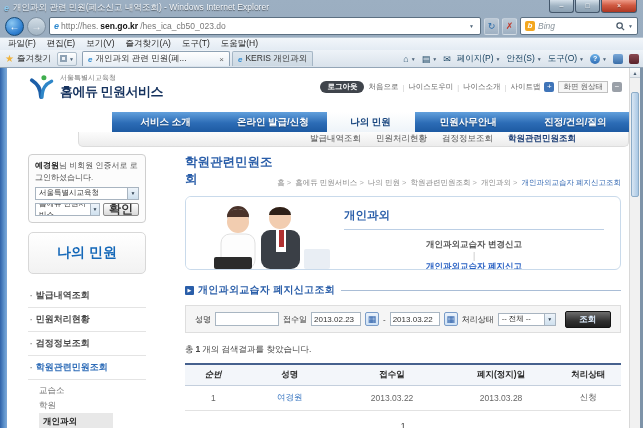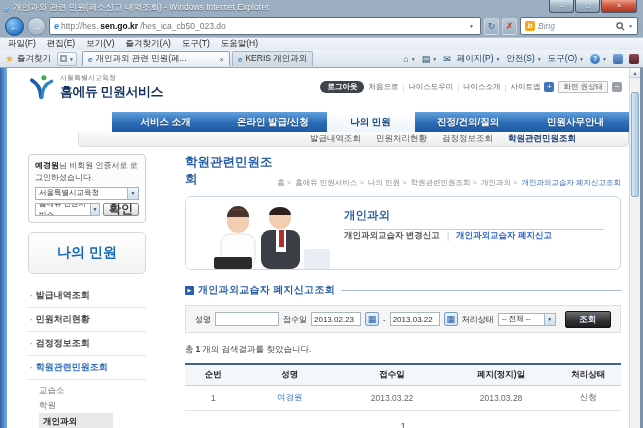--- a/index.html
+++ b/index.html
@@ -138,21 +138,21 @@
   .title-row { display:flex; justify-content:space-between; align-items:flex-end; }
   .page-title { font-size:12.5px; font-weight:bold; color:#2a5ea9; }
   .crumbs { font-size:7.5px; color:#8a8a8a; white-space:nowrap; }
   .crumbs .sep { margin:0 2px; color:#aaa; }
   .crumbs .last { color:#3a6db5; }
 
   .banner { margin-top:8px; border:1px solid #c9daeb; border-radius:6px; height:74px; display:flex; overflow:hidden; background:#fff; }
   .banner-img { width:152px; flex:none; }
   .banner-body { flex:1; padding:11px 16px 0 6px; }
   .banner-title { font-size:11.5px; font-weight:bold; color:#2a5ea9; padding-bottom:6px; border-bottom:1px solid #bccfe5; }
-  .banner-links { font-size:8.5px; font-weight:bold; color:#555; display:flex; align-items:center; gap:7px; }
+  .banner-links { margin-top:9px; font-size:8.5px; font-weight:bold; color:#555; display:flex; align-items:center; gap:0;flex-direction:column; }
   .banner-links .bsep { color:#c0c0c0; font-weight:normal; }
   .banner-links .on { color:#2a62c4; }
 
   .sect { margin-top:13px; display:flex; align-items:center; }
   .sect-ico { width:9px; height:9px; background:#2a5ea9; border-radius:1px; color:#fff; font-size:5px;
     line-height:9px; text-align:center; margin-right:4px; }
   .sect-title { font-size:10px; font-weight:bold; color:#2a5ea9; letter-spacing:.3px; }
   .sect-line { flex:1; height:1px; background:#a9bdd6; margin-left:6px; }
 
   .searchbar { margin-top:8px; height:28px; background:#f5f5f5; border:1px solid #dedede; display:flex;
@@ -166,21 +166,21 @@
     border:1px solid #141414; border-radius:2px; color:#dcebfc; font-size:8.5px; font-weight:bold;
     line-height:15px; text-align:center; flex:none; }
 
   .resultline { margin-top:11px; font-size:8.5px; color:#444; }
   .resultline b { margin:0 2px; }
 
   table.results { width:100%; margin-top:7px; border-collapse:collapse; border-top:2px solid #46618e; }
   .results th { background:#f3f6fa; border-bottom:1px solid #c4cfdd; font-size:8.5px; color:#2a2a2a; padding:4px 0; font-weight:bold; }
   .results td { font-size:8.5px; color:#666; text-align:center; padding:6px 0; border-bottom:1px solid #e2e2e2; }
   .results td.link { color:#3a77c2; }
-  .results th:nth-child(1){width:13%;} .results th:nth-child(2){width:22%;}
+  .results th:nth-child(1){width:13%;font-style:italic;} .results th:nth-child(2){width:22%;}
   .results th:nth-child(3){width:25%;} .results th:nth-child(4){width:25%;} .results th:nth-child(5){width:15%;}
 
   .pager { margin-top:10px; text-align:center; font-size:8.5px; color:#333; }
 </style>
 </head>
 <body>
 
 <div class="window">
 
   <div class="titlebar">
@@ -305,22 +305,22 @@
           <span class="zbox plus">+</span>
           <span class="screen-reset">화면 원상태</span>
           <span class="zbox minus">−</span>
         </div>
       </div>
 
       <div class="mainnav">
         <div class="nav-item">서비스 소개</div>
         <div class="nav-item">온라인 발급/신청</div>
         <div class="nav-item active">나의 민원</div>
+        <div class="nav-item">민원사무안내</div>
         <div class="nav-item">진정/건의/질의</div>
-        <div class="nav-item">민원사무안내</div>
       </div>
       <div class="subnav">
         <span class="sn">발급내역조회</span>
         <span class="sn">민원처리현황</span>
         <span class="sn">검정정보조회</span>
         <span class="sn active">학원관련민원조회</span>
       </div>
 
       <div class="pagebody">
 

